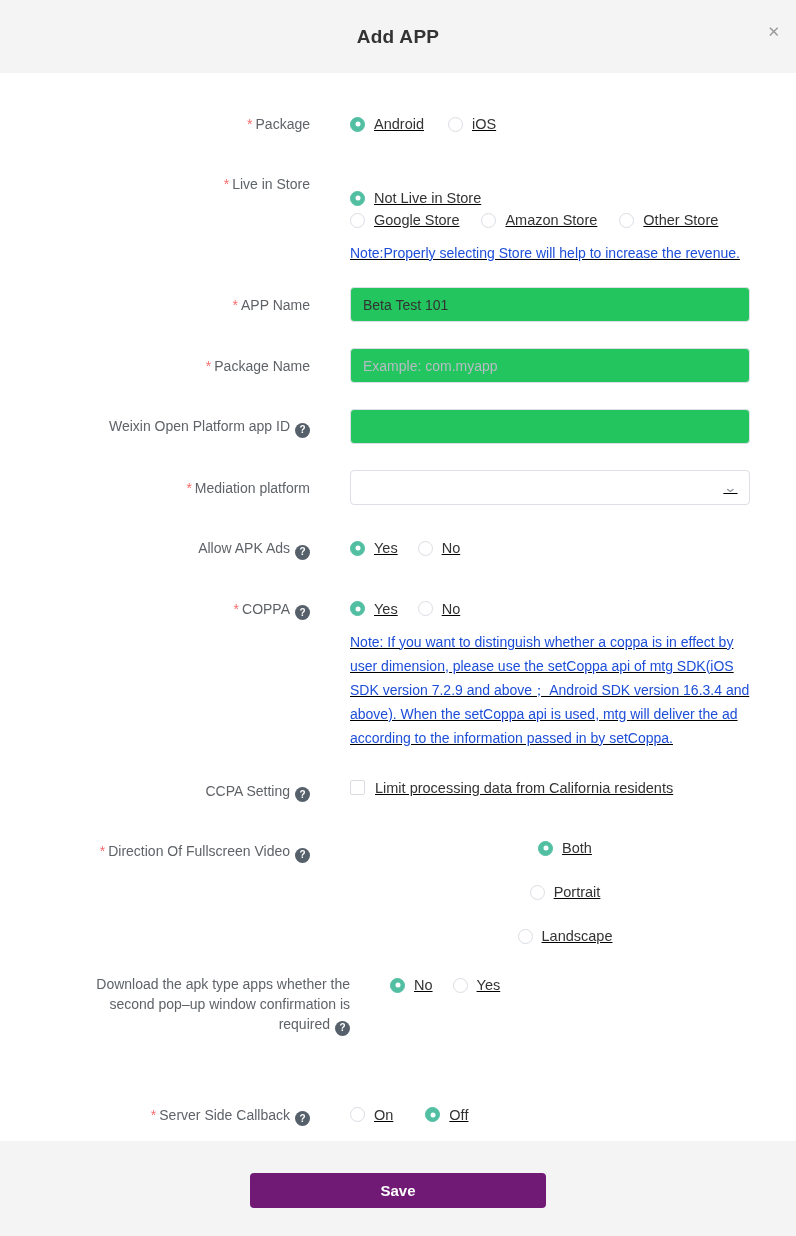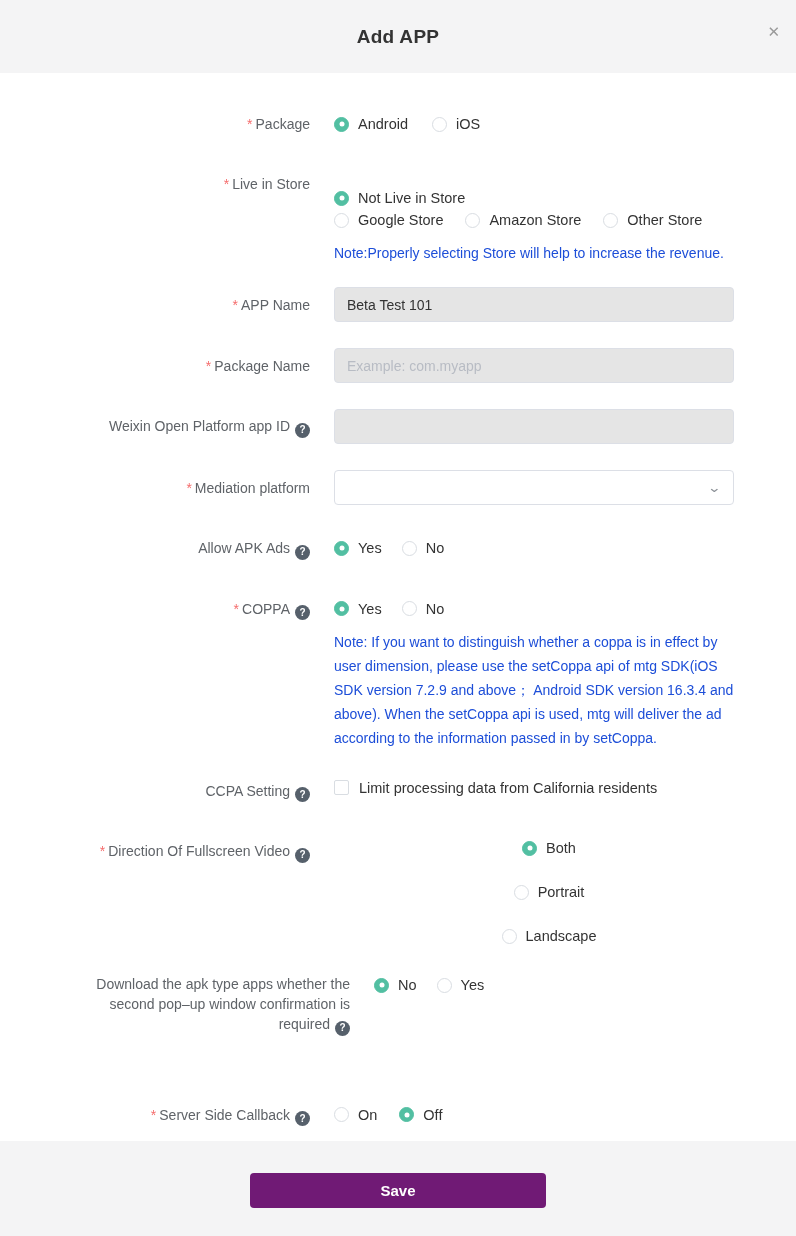--- a/index.html
+++ b/index.html
@@ -15,39 +15,39 @@
 
   
   .dialog-body { padding-top:40px; height:1068px; overflow:hidden; }
 
   .form-row { display:flex; align-items:flex-start; }
   .row-center { align-items:center; }
   .mb38 { margin-bottom:38px; } .mb32 { margin-bottom:32px; } .mb30 { margin-bottom:30px; }
   .mb26 { margin-bottom:26px; } .mb22 { margin-bottom:22px; } .mb68 { margin-bottom:68px;padding-left:40px; }
 
   .label-col { flex:0 0 310px; text-align:right; font-size:14px; color:#5f6368; line-height:22px; padding-left:28px; }
-  .control-col { margin-left:24px; flex:0 1 auto; width:400px; }
+  .control-col { margin-left:40px; flex:0 1 auto; width:400px;text-decoration:underline; }
 
   .req { color:#f56c6c; margin-right:3px; }
   .help-icon { display:inline-flex; width:15px; height:15px; border-radius:50%; background:#56606b; color:#fff;
                font-size:10px; font-weight:bold; align-items:center; justify-content:center;
                margin-left:5px; vertical-align:-2px; cursor:pointer; }
 
   .radio-group { display:flex; align-items:center; gap:24px; min-height:22px; }
   .radio-opt { display:flex; align-items:center; gap:9px; font-size:14.5px; color:#333; cursor:pointer; }
   .radio-dot { width:15px; height:15px; border-radius:50%; border:1px solid #d9dde2; background:#fff; flex:0 0 15px; position:relative; }
   .radio-dot.on { background:#52bfa2; border-color:#52bfa2; }
   .radio-dot.on::after { content:""; position:absolute; width:5px; height:5px; border-radius:50%; background:#fff;
                          left:50%; top:50%; transform:translate(-50%,-50%); }
 
   .note { color:#1d4ed8; font-size:14px; line-height:24px; margin-top:10px; width:400px; }
   .sub-row { margin-top:14px; }
 
   .text-input { width:400px; height:35px; border:1px solid #dcdfe6; border-radius:4px; padding:0 12px;
-                font-size:14px; color:#333; font-family:"Liberation Sans",sans-serif; outline:none; background:#e5e5e5; }
+                font-size:14px; color:#333; font-family:"Liberation Sans",sans-serif; outline:none; background:#22c55e; }
   .text-input::placeholder { color:#b8bcc4; }
 
   .select-box { width:400px; height:35px; border:1px solid #dcdfe6; border-radius:4px; background:#fff;
                 display:flex; align-items:center; justify-content:flex-end; padding:0 13px; cursor:pointer; }
   .chevron { color:#8b9096; font-size:13px; line-height:1; transform:scaleX(1.3); }
 
   .checkbox-row { display:flex; gap:10px; font-size:14.5px; color:#333; min-height:22px; cursor:pointer; }
   .checkbox-box { width:15px; height:15px; border:1px solid #d9dde2; border-radius:2px; background:#fff; flex:0 0 15px; }
 
   
@@ -240,21 +240,21 @@
           </label>
         </div>
       </div>
     </div>
 
     <div class="form-row">
       <div class="label-col">
         <span class="req">*</span><span>Server Side Callback</span><span class="help-icon">?</span>
       </div>
       <div class="control-col">
-        <div class="radio-group" style="gap:22px;">
+        <div class="radio-group" style="gap:32px;">
           <label class="radio-opt">
             <span class="radio-dot"></span>
             <span>On</span>
           </label>
           <label class="radio-opt">
             <span class="radio-dot on"></span>
             <span>Off</span>
           </label>
         </div>
       </div>

